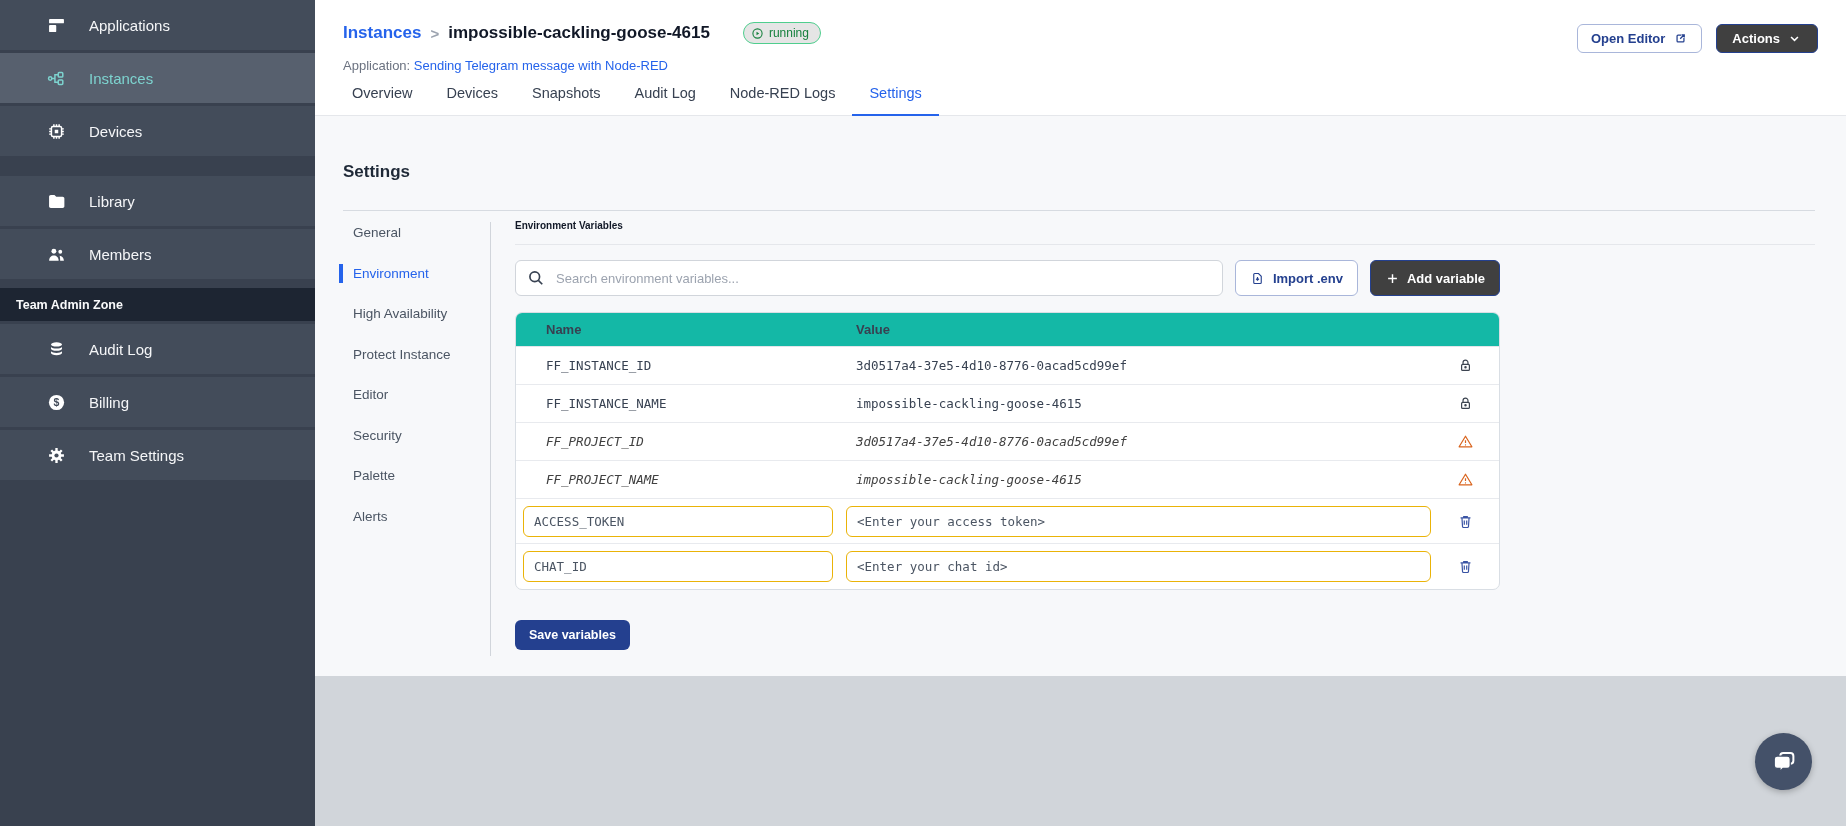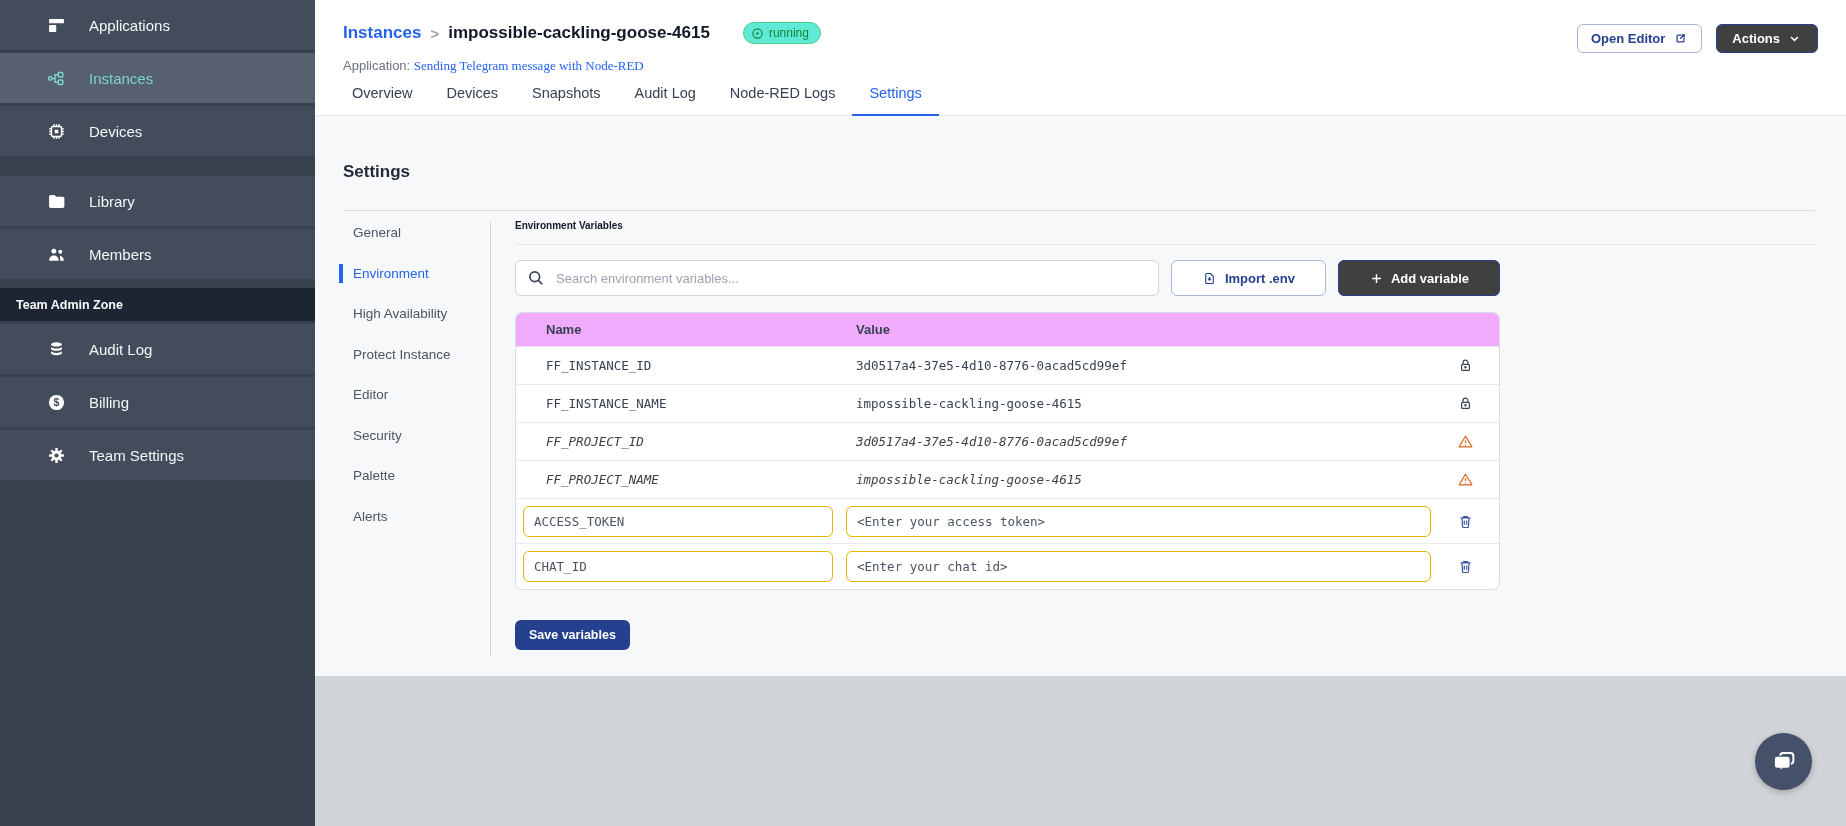--- a/index.html
+++ b/index.html
@@ -18,25 +18,25 @@
   .zone-band { height:33px; background:#1d2532; color:#f9fafb; font-size:12.5px; font-weight:600;
                display:flex; align-items:center; padding-left:16px; margin:9px 0 3px; }
 
   
   .main { position:absolute; left:315px; top:0; right:0; height:676px; background:#f7f8fa; }
   .main-header { position:absolute; left:0; top:0; right:0; height:116px; background:#ffffff; border-bottom:1px solid #e5e7eb; }
   .crumbs { position:absolute; left:28px; top:22px; display:flex; align-items:center; gap:9px; }
   .crumb-link { color:#2563eb; font-size:17px; font-weight:700; cursor:pointer; }
   .crumb-sep { color:#9ca3af; font-size:15px; font-weight:600; }
   .crumb-current { color:#111827; font-size:17px; font-weight:700; }
-  .badge { margin-left:24px; display:flex; align-items:center; gap:5px; background:#5eead4; border:1px solid #4fce8e;
+  .badge { margin-left:24px; display:flex; align-items:center; gap:5px; background:#e5e5e5; border:1px solid #4fce8e;
            color:#15803d; font-size:12px; border-radius:999px; padding:3px 11px 3px 7px; }
   .badge svg { width:13px; height:13px; }
   .app-line { position:absolute; left:28px; top:58px; font-size:13px; color:#6b7280; }
-  .app-line a { color:#2563eb; text-decoration:none; cursor:pointer;font-family:Liberation Serif, serif; }
+  .app-line a { color:#2563eb; text-decoration:none; cursor:pointer; }
   .hdr-actions { position:absolute; right:28px; top:24px; display:flex; gap:14px;border-radius:11px; }
   .btn { display:flex; align-items:center; gap:8px; border-radius:6px; font-size:13px; font-weight:700; cursor:pointer; }
   .btn-outline { background:#ffffff; border:1px solid #a9b6da; color:#24408f; padding:6px 13px; }
   .btn-navy { background:#404040; border:1px solid #24408f; color:#ffffff; padding:6px 15px;gap:7px; }
   .btn svg { width:15px; height:15px; }
   .tabbar { position:absolute; left:0; right:0; bottom:0; padding-left:37px; display:flex; }
   .tab { font-size:14.5px; color:#374151; padding:0 17px 13px; cursor:pointer; }
   .tab:first-child { padding-left:0; }
   .tab.active { color:#2563eb; border-bottom:2px solid #2563eb; margin-bottom:-1px; }
 
@@ -50,24 +50,24 @@
   .vdivider { position:absolute; left:175px; top:106px; width:1px; height:434px; background:#d1d5db; }
 
   .env-panel { position:absolute; left:200px; top:104px; width:1300px; }
   .env-title { font-size:10px; font-weight:700; color:#111827; padding-bottom:13px; border-bottom:1px solid #e5e7eb; }
   .controls { width:985px; margin-top:15px; display:flex; gap:12px; }
   .search-wrap { flex:1; position:relative; }
   .search-wrap svg { position:absolute; left:11px; top:8px; width:20px; height:20px; }
   .search-input { width:100%; height:36px; border:1px solid #d1d5db; border-radius:6px; padding:0 10px 0 40px;
                   font-size:13px; color:#374151; background:#fff; outline:none; }
   .search-input::placeholder { color:#9ca3af; }
-  .btn-sm { height:36px; padding:0 30px; }
+  .btn-sm { height:36px; padding:0 14px; }
 
   .env-table { width:985px; margin-top:16px; background:#ffffff; border:1px solid #d9dee4; border-radius:7px; overflow:hidden; }
-  .t-head { display:grid; grid-template-columns:330px 1fr 68px; height:34px; background:#f0abfc; border-bottom:1px solid #e2e5ea; align-items:center; }
+  .t-head { display:grid; grid-template-columns:330px 1fr 68px; height:34px; background:#14b8a6; border-bottom:1px solid #e2e5ea; align-items:center; }
   .t-head .th { font-size:13px; font-weight:700; color:#374151; }
   .th-name { padding-left:30px; }
   .th-value { padding-left:10px; }
   .t-row { display:grid; grid-template-columns:330px 1fr 68px; height:38px; align-items:center; border-bottom:1px solid #e8eaee; }
   .t-row:last-child { border-bottom:none; }
   .mono { font-family:"DejaVu Sans Mono", monospace; font-size:12.5px; color:#374151; }
   .cell-name { padding-left:30px; }
   .cell-value { padding-left:10px; }
   .t-row.deprecated .mono { color:#404040; font-style:italic; }
   .cell-icon { display:flex; justify-content:center; }

